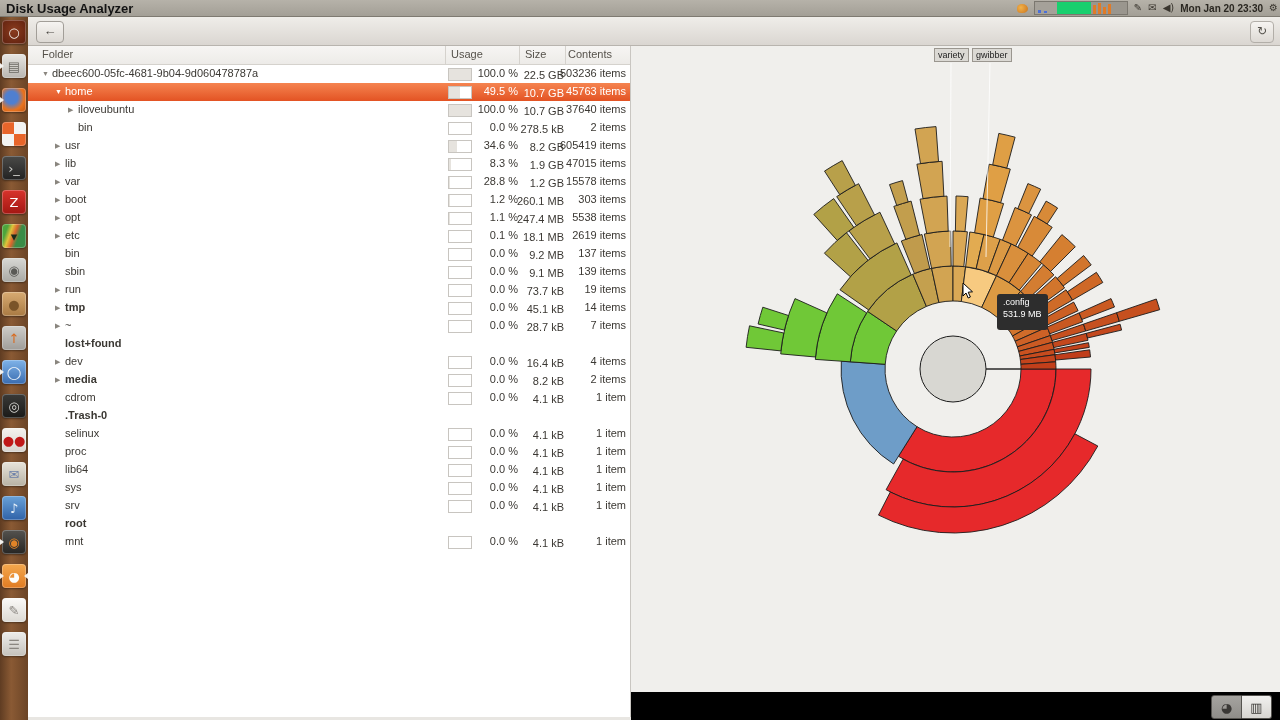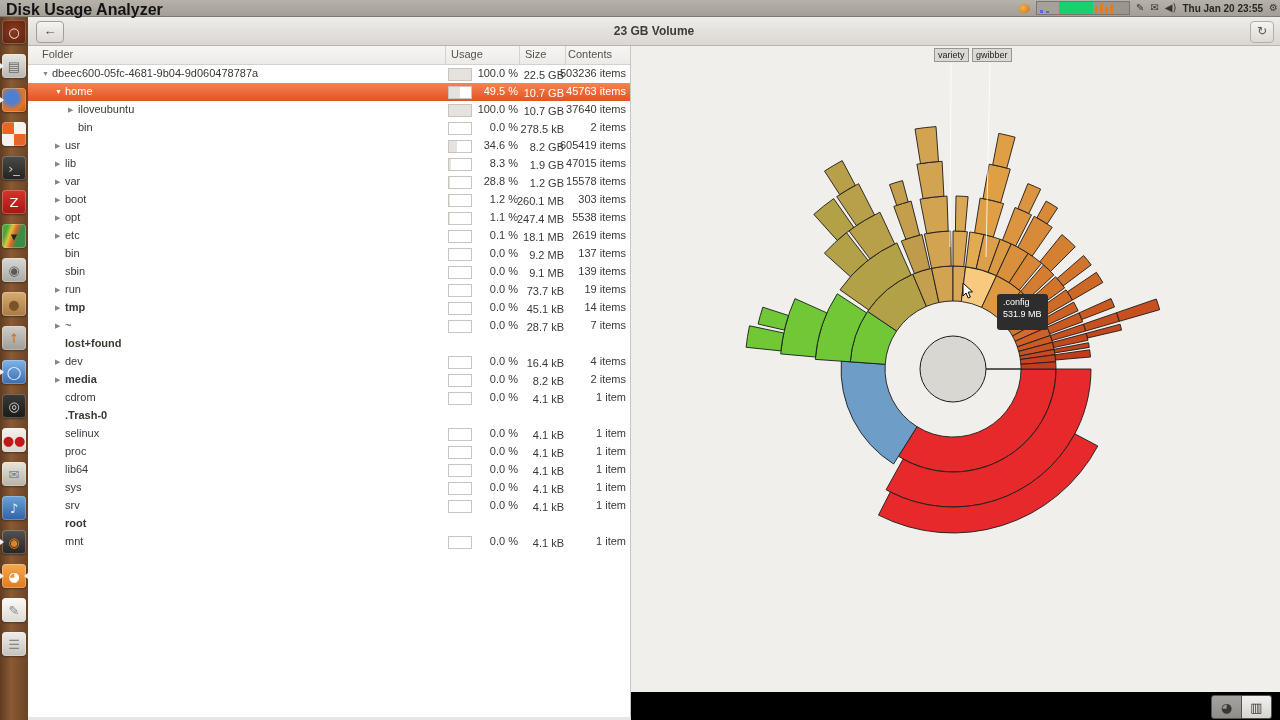--- a/index.html
+++ b/index.html
@@ -1,20 +1,20 @@
 <!DOCTYPE html>
 <html><head>
 <meta charset="utf-8">
 <style>
   html,body{margin:0;padding:0;width:1280px;height:720px;overflow:hidden;
     font-family:"Liberation Sans","DejaVu Sans",sans-serif;background:#fff;position:relative;}
   
   #panel{position:absolute;left:0;top:0;width:1280px;height:16px;
     background:linear-gradient(#b6b2a9,#a39f96);border-bottom:1px solid #7e7a71;z-index:50;}
-  #app-name{position:absolute;left:6px;top:1px;font-size:16px;font-weight:bold;color:#131313;}
+  #app-name{position:absolute;left:6px;top:1px;font-size:13px;font-weight:bold;color:#131313;}
   #tray{position:absolute;right:2px;top:0;height:16px;display:flex;align-items:center;gap:6px;}
   .tray-glyph{font-family:"DejaVu Sans",sans-serif;font-size:10px;color:#3a362f;line-height:16px;}
   #fish-dot{width:11px;height:9px;border-radius:50% 60% 55% 45%;background:radial-gradient(circle at 35% 40%,#f2b24a,#c9731d);}
   #loadmon{width:92px;height:12px;background:#9a968e;border:1px solid #7b776f;display:flex;}
   #loadmon .seg1{width:22px;height:100%;background:#a5a199;position:relative;}
   #loadmon .seg1 i{position:absolute;bottom:1px;left:3px;width:3px;height:3px;background:#4a6fd8;}
   #loadmon .seg1 i+i{left:9px;height:2px;}
   #loadmon .seg2{width:34px;height:100%;background:#19cf6e;}
   #loadmon .seg3{flex:1;display:flex;align-items:flex-end;gap:2px;padding:0 2px;}
   #loadmon .seg3 i{width:3px;background:#e07b28;}
@@ -91,21 +91,21 @@
       <i class="seg3">
           <i style="height:9px"></i>
           <i style="height:11px"></i>
           <i style="height:7px"></i>
           <i style="height:10px"></i>
         </i>
     </span>
     <span class="tray-glyph">✎</span>
     <span class="tray-glyph">✉</span>
     <span class="tray-glyph">◀)</span>
-    <span id="clock">Thu Jan 20 23:55</span>
+    <span id="clock">Mon Jan 20 23:30</span>
     <span class="tray-glyph">⚙</span>
   </div>
 </div>
 
 <div id="dock">
     <div class="dock-item" style="top: 4px; background: radial-gradient(circle at 50% 45%, rgb(138, 59, 30), rgb(92, 31, 14)); color: rgb(243, 236, 230);">○</div>
     <div class="dock-item" style="top: 38px; background: linear-gradient(rgb(232, 230, 226), rgb(185, 182, 177)); color: rgb(107, 104, 98);">▤</div>
     <span class="dock-arrow-l" style="top: 47px;"></span>
     <div class="dock-item" style="top: 72px; background: radial-gradient(circle at 40% 40%, rgb(79, 127, 208) 30%, rgb(232, 115, 31) 62%, rgb(194, 84, 14)); color: rgb(255, 255, 255);"></div>
     <span class="dock-arrow-l" style="top: 81px;"></span>
@@ -126,21 +126,20 @@
     <span class="dock-arrow-l" style="top: 523px;"></span>
     <div class="dock-item" style="top: 548px; background: linear-gradient(rgb(244, 168, 78), rgb(224, 123, 34)); color: rgb(253, 253, 251);">◕</div>
     <span class="dock-arrow-l" style="top: 557px;"></span>
     <span class="dock-arrow-r" style="top: 557px;"></span>
     <div class="dock-item" style="top: 582px; background: linear-gradient(rgb(251, 250, 248), rgb(220, 218, 212)); color: rgb(138, 134, 128);">✎</div>
     <div class="dock-item" style="top: 616px; background: linear-gradient(rgb(238, 237, 234), rgb(197, 194, 188)); color: rgb(138, 134, 128);">☰</div>
   </div>
 
 <div id="headerbar">
   <div id="back-button">←</div>
-  <div id="window-title">23 GB Volume</div>
   <div id="reload-button">↻</div>
 </div>
 
 <div id="table">
   <div id="thead">
     <span class="hcell" style="left:14px">Folder</span>
     <span class="hcell" style="left:423px">Usage</span>
     <span class="hcell" style="left:497px">Size</span>
     <span class="hcell" style="left:540px">Contents</span>
     <span class="hsep" style="left:417px"></span>

